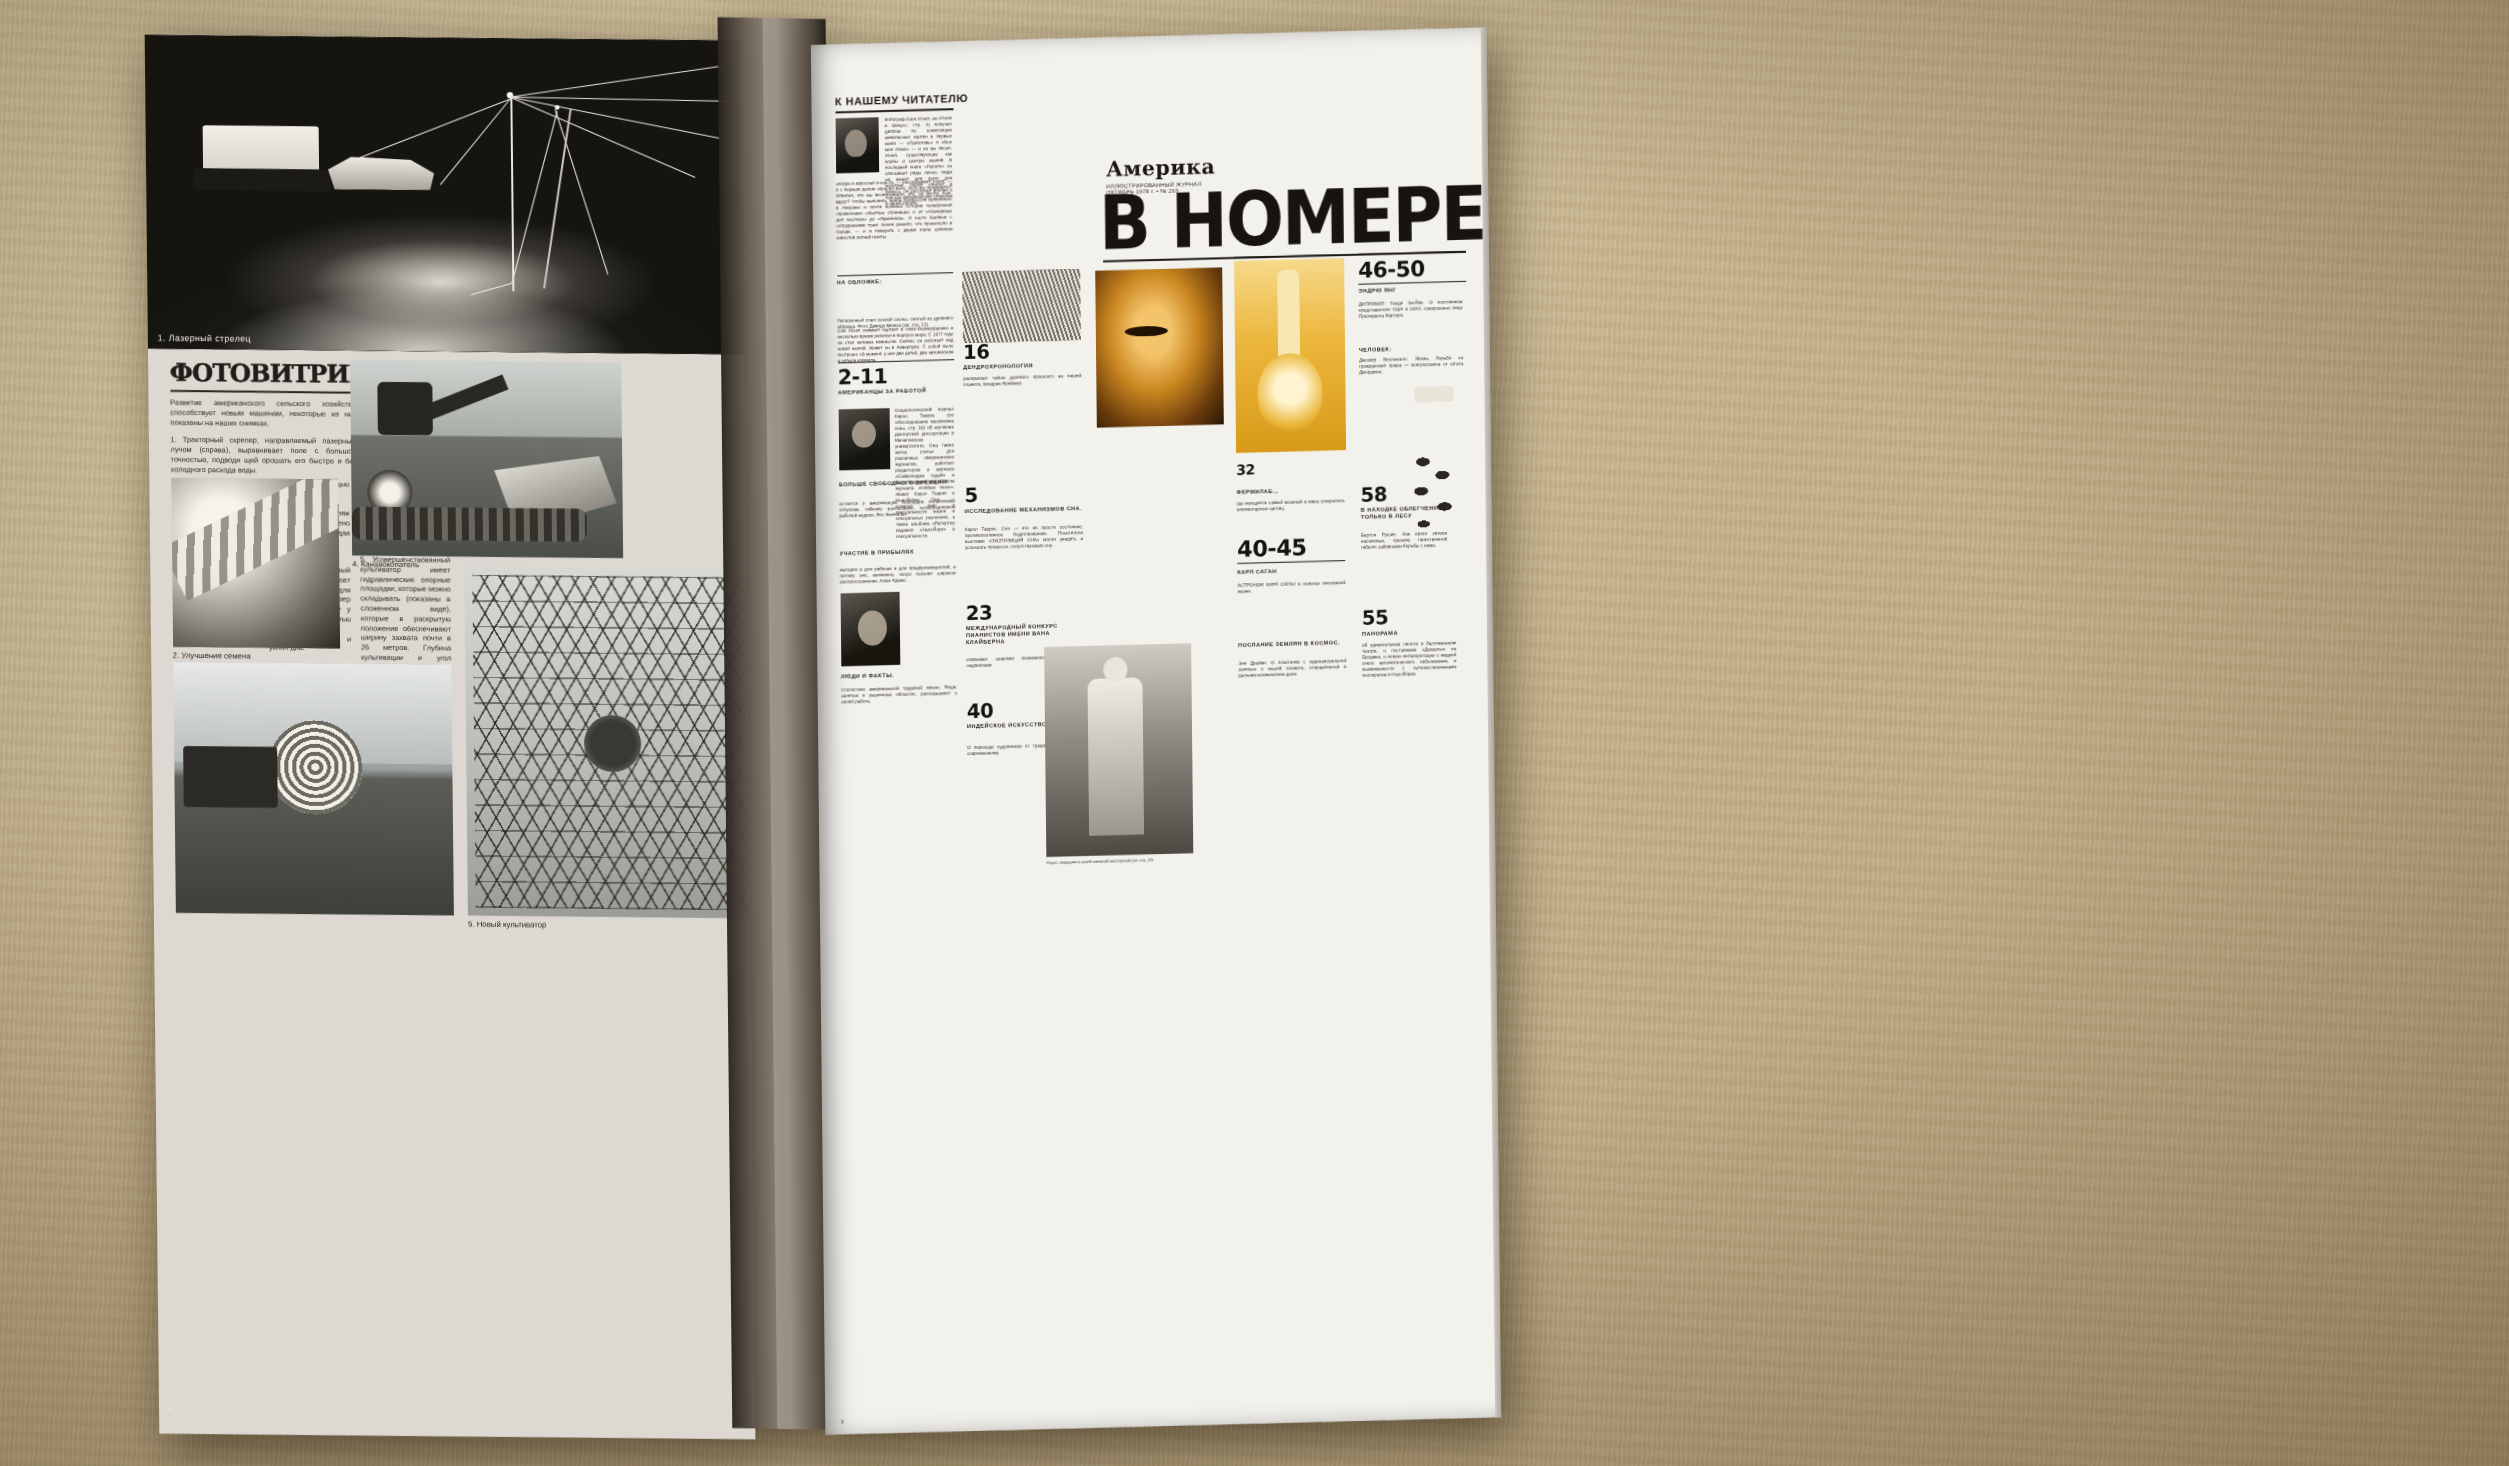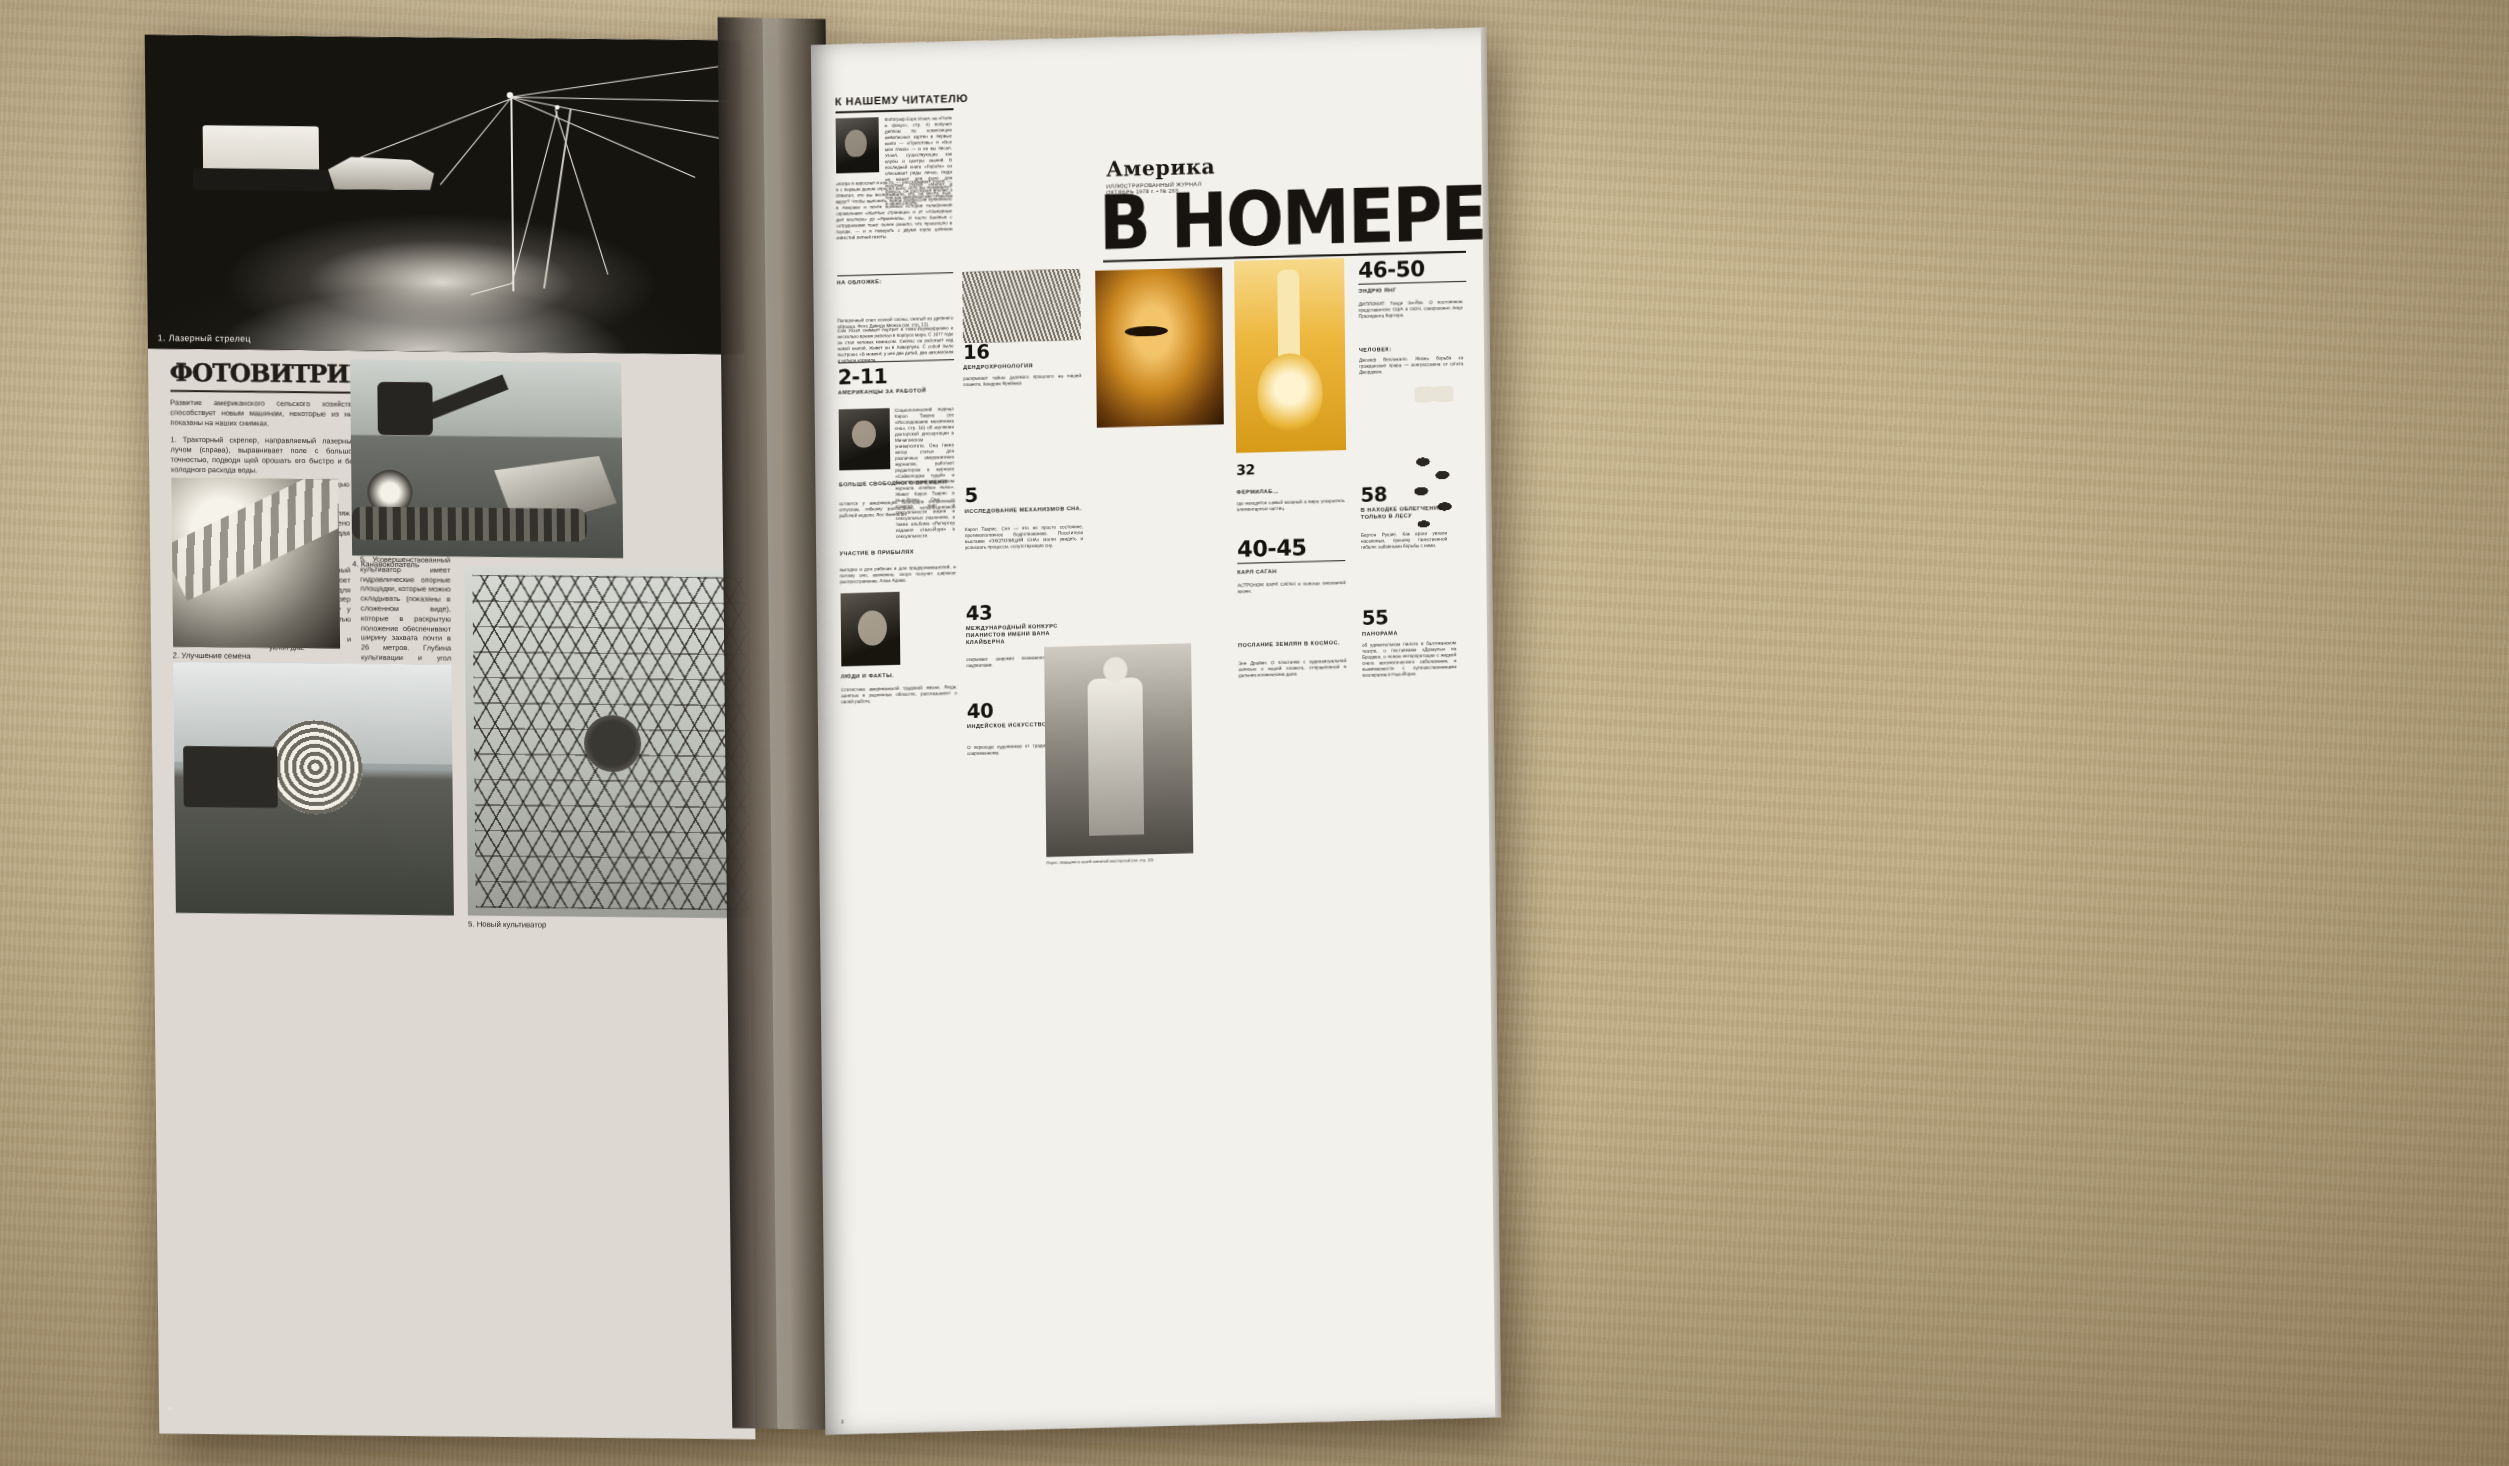--- a/index.html
+++ b/index.html
@@ -433,21 +433,21 @@
       <div class="colrule" style="left:149px;top:231px;width:118px;"></div>
       <div class="ph-hair"></div>
       <div class="num" style="position:absolute;left:149px;top:300px;font-size:19.6px;">16</div>
       <div class="sec-label" style="position:absolute;left:149px;top:323px;width:118px;">ДЕНДРОХРОНОЛОГИЯ</div>
       <div class="sec-body" style="position:absolute;left:149px;top:335px;width:118px;">раскрывает тайны далекого прошлого на нашей планете. Кендрик Фрейжер.</div>
 
       <div class="num" style="position:absolute;left:149px;top:443px;font-size:19.6px;">5</div>
       <div class="sec-label" style="position:absolute;left:149px;top:467px;width:118px;line-height:6.9px;">ИССЛЕДОВАНИЕ МЕХАНИЗМОВ СНА.</div>
       <div class="sec-body" style="position:absolute;left:149px;top:486px;width:118px;">Кэрол Таврис. Сон — это не просто состояние, противоположное бодрствованию. Посетители выставки «ЭКСПОЗИЦИЯ СНА» могли увидеть и услышать процессы, сопутствующие сну.</div>
 
-      <div class="num" style="position:absolute;left:149px;top:561px;font-size:19.6px;">43</div>
+      <div class="num" style="position:absolute;left:149px;top:561px;font-size:19.6px;">23</div>
       <div class="sec-label" style="position:absolute;left:149px;top:584px;width:118px;line-height:6.9px;">МЕЖДУНАРОДНЫЙ КОНКУРС ПИАНИСТОВ ИМЕНИ ВАНА КЛАЙБЕРНА</div>
       <div class="sec-body" style="position:absolute;left:149px;top:616px;width:118px;">открывает широкие возможности перед его лауреатами.</div>
 
       <div class="num" style="position:absolute;left:149px;top:659px;font-size:19.6px;">40</div>
       <div class="sec-label" style="position:absolute;left:149px;top:682px;width:118px;line-height:6.9px;">ИНДЕЙСКОЕ ИСКУССТВО:</div>
       <div class="sec-body" style="position:absolute;left:149px;top:704px;width:118px;">О переходе художников от традиционного стиля к современному.</div>
 
       <div class="ph-face">
           <div class="eye"></div>
         </div>

